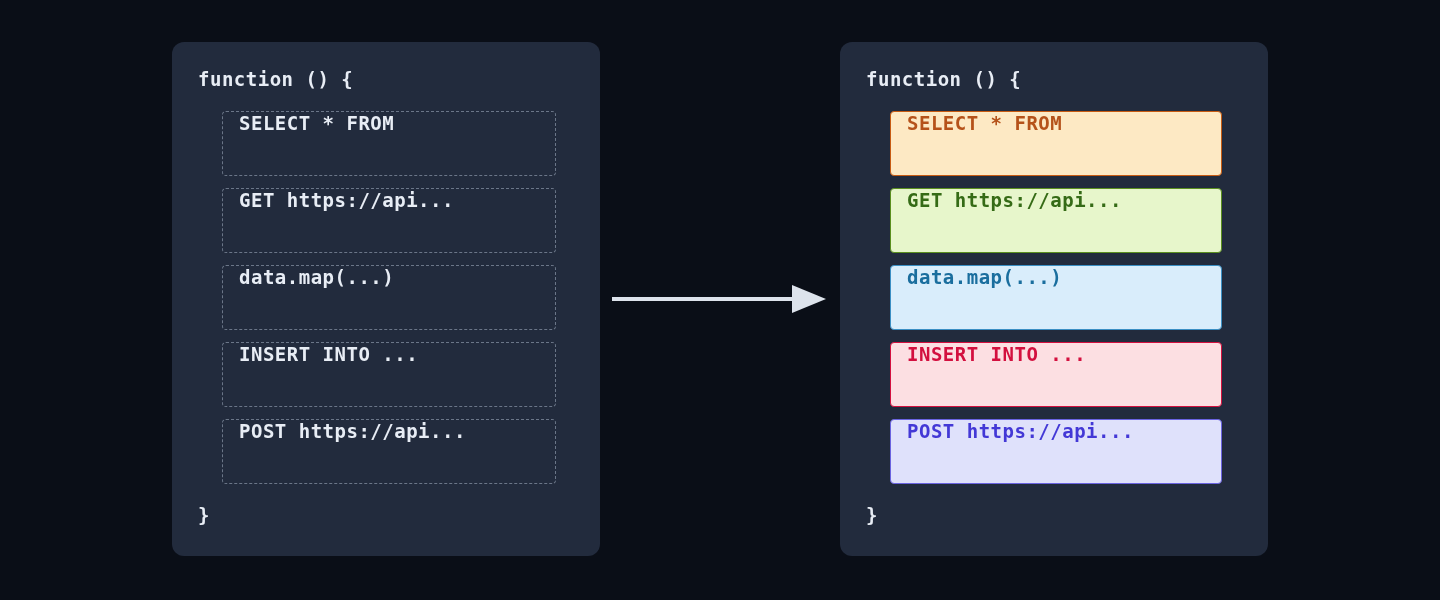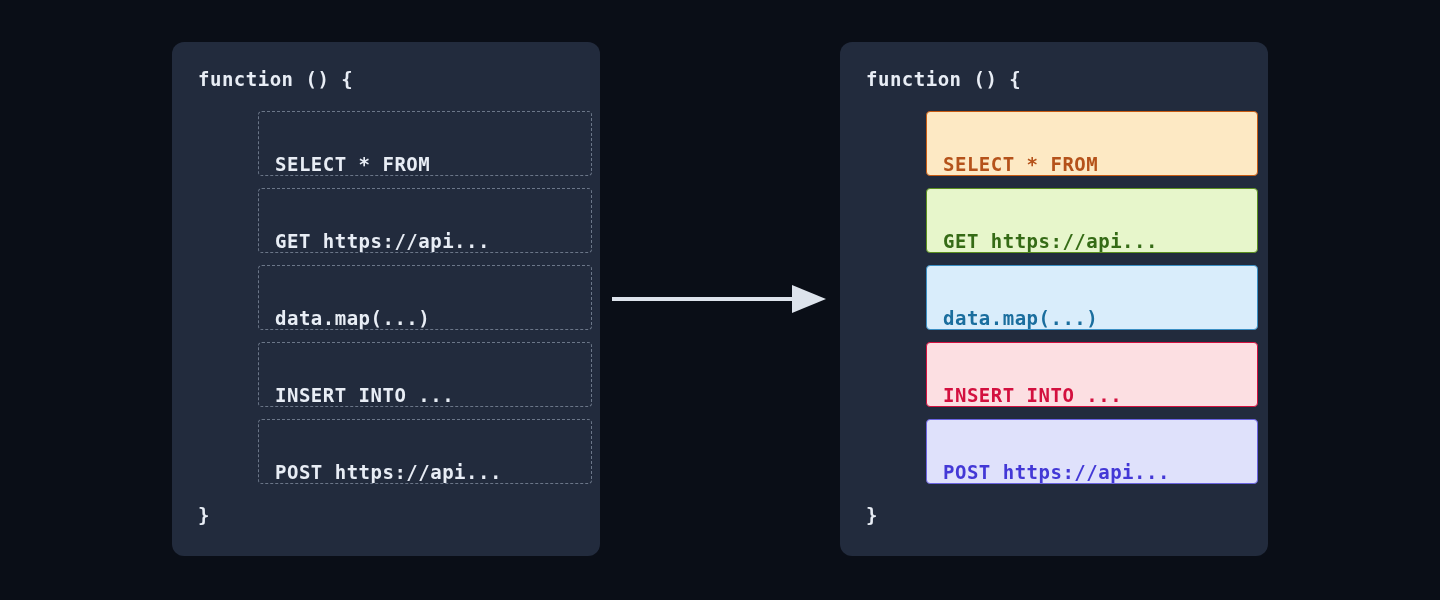--- a/index.html
+++ b/index.html
@@ -52,29 +52,28 @@
     flex-direction: column;
     gap: 12px;
     padding-left: 24px;
   }
 
   
   .code-box {
     box-sizing: border-box;
     height: 65px;
     display: flex;
-    align-items: flex-end;
+    align-items: flex-start;
     padding: 0 16px;
     border-radius: 4px;
     font-family: "DejaVu Sans Mono", "Liberation Mono", monospace;
     font-size: 19px;
     font-weight: bold;
     letter-spacing: 0.5px;
     white-space: pre;
-    margin-left: 36px;
   }
 
   
   .code-box.plain {
     background: transparent;
     border: 1px dashed #6b7688;
     color: #e8edf5;
     width: 334px;
   }
 

